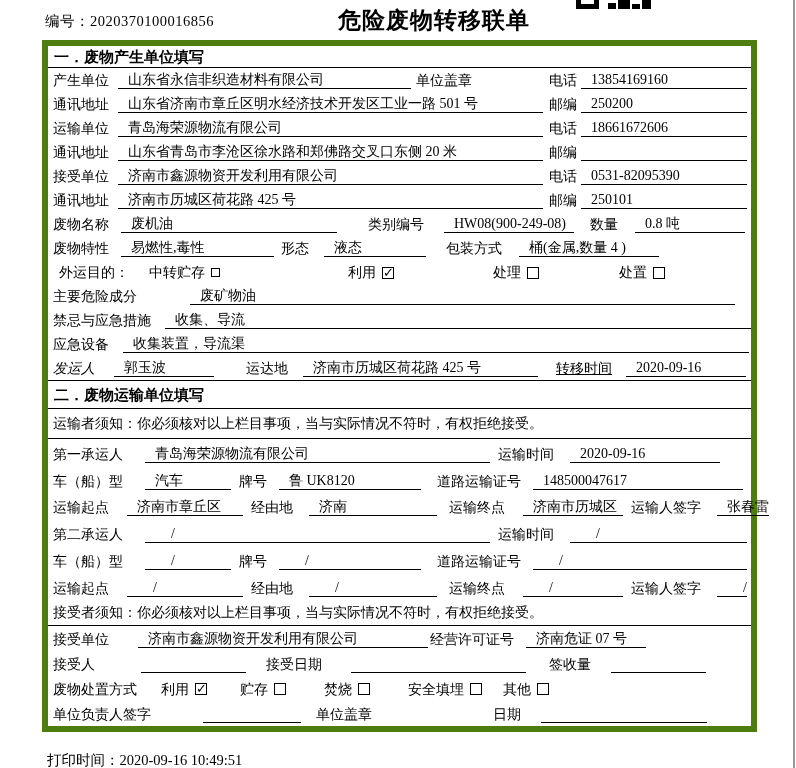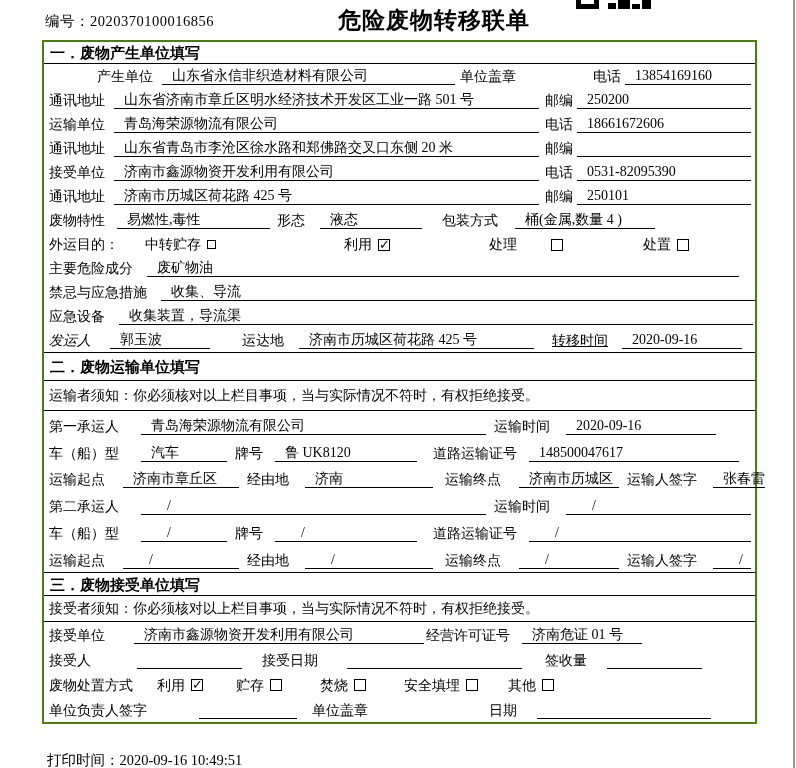--- a/index.html
+++ b/index.html
@@ -4,21 +4,21 @@
 <style>
   html,body{margin:0;padding:0;background:#fff;}
   body{width:796px;height:768px;position:relative;overflow:hidden;
        font-family:"Liberation Serif","DejaVu Serif",serif;color:#000;font-size:14px;}
   .doc-number{position:absolute;left:45px;top:12px;font-size:14.5px;letter-spacing:.5px;}
   .doc-title{position:absolute;left:338px;top:5px;margin:0;font-size:23px;font-weight:bold;
              font-family:"Liberation Sans","DejaVu Sans",sans-serif;letter-spacing:1px;}
   .qr{position:absolute;left:575px;top:0;}
   .right-edge{position:absolute;right:1px;top:0;width:2px;height:768px;background:#9a9a9a;}
 
-  .form-table{position:absolute;left:42px;top:40px;width:715px;border:2px solid #4d7c0f;
+  .form-table{position:absolute;left:42px;top:40px;width:715px;border:6px solid #4d7c0f;
               box-sizing:border-box;background:#fff;}
   .sec-title{font-family:"Liberation Sans","DejaVu Sans",sans-serif;font-weight:bold;
              font-size:15px;padding-left:6px;box-sizing:border-box;}
   .s1 .sec-title{height:22px;line-height:21px;border-bottom:1px solid #000;}
   .s2 .sec-title{height:29px;line-height:28px;border-top:1px solid #000;border-bottom:1px solid #000;}
   .s3 .sec-title{height:24px;line-height:23px;border-top:1px solid #000;border-bottom:1px solid #000;}
 
   .frow{display:flex;align-items:flex-end;padding:0 4px 3px 5px;box-sizing:border-box;}
   .s1 .frow{height:24px;}
   .s2 .frow{height:26.8px;}
@@ -56,21 +56,21 @@
   <rect x="43" y="0" width="12" height="9" fill="#000"></rect>
   <rect x="57" y="4" width="8" height="5" fill="#000"></rect>
   <rect x="67" y="0" width="9" height="9" fill="#000"></rect>
 </svg>
 
 <div class="form-table">
   <section class="sec s1">
     <div class="sec-title">一．废物产生单位填写</div>
     <div class="rows">
         <div class="frow">
-          <span class="lab" style="width: 62px; margin-left: 48px;">产生单位</span>
+          <span class="lab" style="width: 62px;">产生单位</span>
           <span class="fld" style="width: 293px; margin-left: 3px;"><span class="val">山东省永信非织造材料有限公司</span></span>
           <span class="lab" style="width: 62px; margin-left: 5px;">单位盖章</span>
           <span class="lab" style="width: 28px; margin-left: 71px;">电话</span>
           <span class="fld" style="flex: 1 1 auto; margin-left: 4px;"><span class="val">13854169160</span></span>
         </div>
         <div class="frow">
           <span class="lab" style="width: 62px;">通讯地址</span>
           <span class="fld" style="width: 425px; margin-left: 3px;"><span class="val">山东省济南市章丘区明水经济技术开发区工业一路 501 号</span></span>
           <span class="lab" style="width: 28px; margin-left: 6px;">邮编</span>
           <span class="fld" style="flex: 1 1 auto; margin-left: 4px;"><span class="val">250200</span></span>
@@ -91,51 +91,59 @@
           <span class="lab" style="width: 62px;">接受单位</span>
           <span class="fld" style="width: 425px; margin-left: 3px;"><span class="val">济南市鑫源物资开发利用有限公司</span></span>
           <span class="lab" style="width: 28px; margin-left: 6px;">电话</span>
           <span class="fld" style="flex: 1 1 auto; margin-left: 4px;"><span class="val">0531-82095390</span></span>
         </div>
         <div class="frow">
           <span class="lab" style="width: 62px;">通讯地址</span>
           <span class="fld" style="width: 425px; margin-left: 3px;"><span class="val">济南市历城区荷花路 425 号</span></span>
           <span class="lab" style="width: 28px; margin-left: 6px;">邮编</span>
           <span class="fld" style="flex: 1 1 auto; margin-left: 4px;"><span class="val">250101</span></span>
+        </div>
+        <div class="frow">
+          <span class="lab" style="width: 62px;">废物名称</span>
+          <span class="fld" style="width: 216px; margin-left: 6px;"><span class="val">废机油</span></span>
+          <span class="lab" style="width: 62px; margin-left: 31px;">类别编号</span>
+          <span class="fld" style="width: 130px; margin-left: 14px;"><span class="val">HW08(900-249-08)</span></span>
+          <span class="lab" style="width: 38px; margin-left: 16px;">数量</span>
+          <span class="fld" style="width: 110px; margin-left: 7px;"><span class="val">0.8 吨</span></span>
         </div>
         <div class="frow">
           <span class="lab" style="width: 62px;">废物特性</span>
           <span class="fld" style="width: 153px; margin-left: 6px;"><span class="val">易燃性,毒性</span></span>
           <span class="lab" style="width: 30px; margin-left: 7px;">形态</span>
           <span class="fld" style="width: 102px; margin-left: 13px;"><span class="val">液态</span></span>
           <span class="lab" style="width: 62px; margin-left: 20px;">包装方式</span>
           <span class="fld" style="width: 140px; margin-left: 11px;"><span class="val">桶(金属,数量  4 )</span></span>
         </div>
         <div class="frow">
-          <span class="lab" style="width: 76px;">外运目的：</span>
+          <span class="lab" style="width: 76px; text-align: right;">外运目的：</span>
           <span class="chk" style="margin-left: 20px;">
             <span class="chk-lab">中转贮存</span>
             <span class="box small"></span>
           </span>
           <span class="chk" style="margin-left: 128px;">
             <span class="chk-lab">利用</span>
             <span class="box checked">
               <span class="check-glyph">✓</span>
             </span>
           </span>
-          <span class="chk" style="margin-left: 99px; gap: 28px;">
+          <span class="chk" style="margin-left: 99px;">
             <span class="chk-lab">处理</span>
             <span class="box"></span>
           </span>
           <span class="chk" style="margin-left: 80px;">
             <span class="chk-lab">处置</span>
             <span class="box"></span>
           </span>
         </div>
-        <div class="frow" style="padding-right: 16px;">
+        <div class="frow" style="padding-right: 16px; gap: 39px;">
           <span class="lab" style="width: 90px;">主要危险成分</span>
           <span class="fld" style="flex: 1 1 auto; margin-left: 8px;"><span class="val">废矿物油</span></span>
         </div>
         <div class="frow" style="padding-right: 0;">
           <span class="lab" style="width: 104px;">禁忌与应急措施</span>
           <span class="fld" style="flex: 1 1 auto; margin-left: 8px;"><span class="val">收集、导流</span></span>
         </div>
         <div class="frow" style="padding-right: 2px;">
           <span class="lab" style="width: 62px;">应急设备</span>
           <span class="fld" style="flex: 1 1 auto; margin-left: 8px;"><span class="val">收集装置，导流渠</span></span>
@@ -200,30 +208,29 @@
           <span class="lab" style="width: 48px; margin-left: 8px;">经由地</span>
           <span class="fld" style="width: 128px; margin-left: 10px;"><span class="val slash">/</span></span>
           <span class="lab" style="width: 62px; margin-left: 12px;">运输终点</span>
           <span class="fld" style="width: 100px; margin-left: 12px;"><span class="val slash">/</span></span>
           <span class="lab" style="width: 76px; margin-left: 8px;">运输人签字</span>
           <span class="fld" style="flex: 1 1 auto; margin-left: 10px;"><span class="val slash">/</span></span>
         </div>
       </div>
   </section>
   <section class="sec s3">
-    <div class="sec-title">三．废物接受单位填写</div>
     <div class="rows">
         <div class="frow note-row bb">
           <span class="note">接受者须知：你必须核对以上栏目事项，当与实际情况不符时，有权拒绝接受。</span>
         </div>
         <div class="frow">
           <span class="lab" style="width: 62px;">接受单位</span>
           <span class="fld" style="width: 290px; margin-left: 23px;"><span class="val">济南市鑫源物资开发利用有限公司</span></span>
           <span class="lab" style="width: 88px; margin-left: 2px; margin-top: 24px;">经营许可证号</span>
-          <span class="fld" style="width: 120px; margin-left: 8px;"><span class="val">济南危证 01 号</span></span>
+          <span class="fld" style="width: 120px; margin-left: 8px;"><span class="val">济南危证 07 号</span></span>
         </div>
         <div class="frow">
           <span class="lab" style="width: 48px;">接受人</span>
           <span class="fld" style="width: 105px; margin-left: 40px;"><span class="val"></span></span>
           <span class="lab" style="width: 62px; margin-left: 20px;">接受日期</span>
           <span class="fld" style="width: 175px; margin-left: 23px;"><span class="val"></span></span>
           <span class="lab" style="width: 48px; margin-left: 23px;">签收量</span>
           <span class="fld" style="width: 95px; margin-left: 14px;"><span class="val"></span></span>
         </div>
         <div class="frow">
@@ -239,21 +246,21 @@
             <span class="box"></span>
           </span>
           <span class="chk" style="margin-left: 38px;">
             <span class="chk-lab">焚烧</span>
             <span class="box"></span>
           </span>
           <span class="chk" style="margin-left: 38px;">
             <span class="chk-lab">安全填埋</span>
             <span class="box"></span>
           </span>
-          <span class="chk" style="margin-left: 30px;">
+          <span class="chk" style="margin-left: 21px;">
             <span class="chk-lab">其他</span>
             <span class="box"></span>
           </span>
         </div>
         <div class="frow" style="padding-right: 44px;">
           <span class="lab" style="width: 104px;">单位负责人签字</span>
           <span class="fld" style="width: 98px; margin-left: 46px;"><span class="val"></span></span>
           <span class="lab" style="width: 62px; margin-left: 15px;">单位盖章</span>
           <span class="lab" style="width: 34px; margin-left: 115px;">日期</span>
           <span class="fld" style="flex: 1 1 auto; margin-left: 14px;"><span class="val"></span></span>

